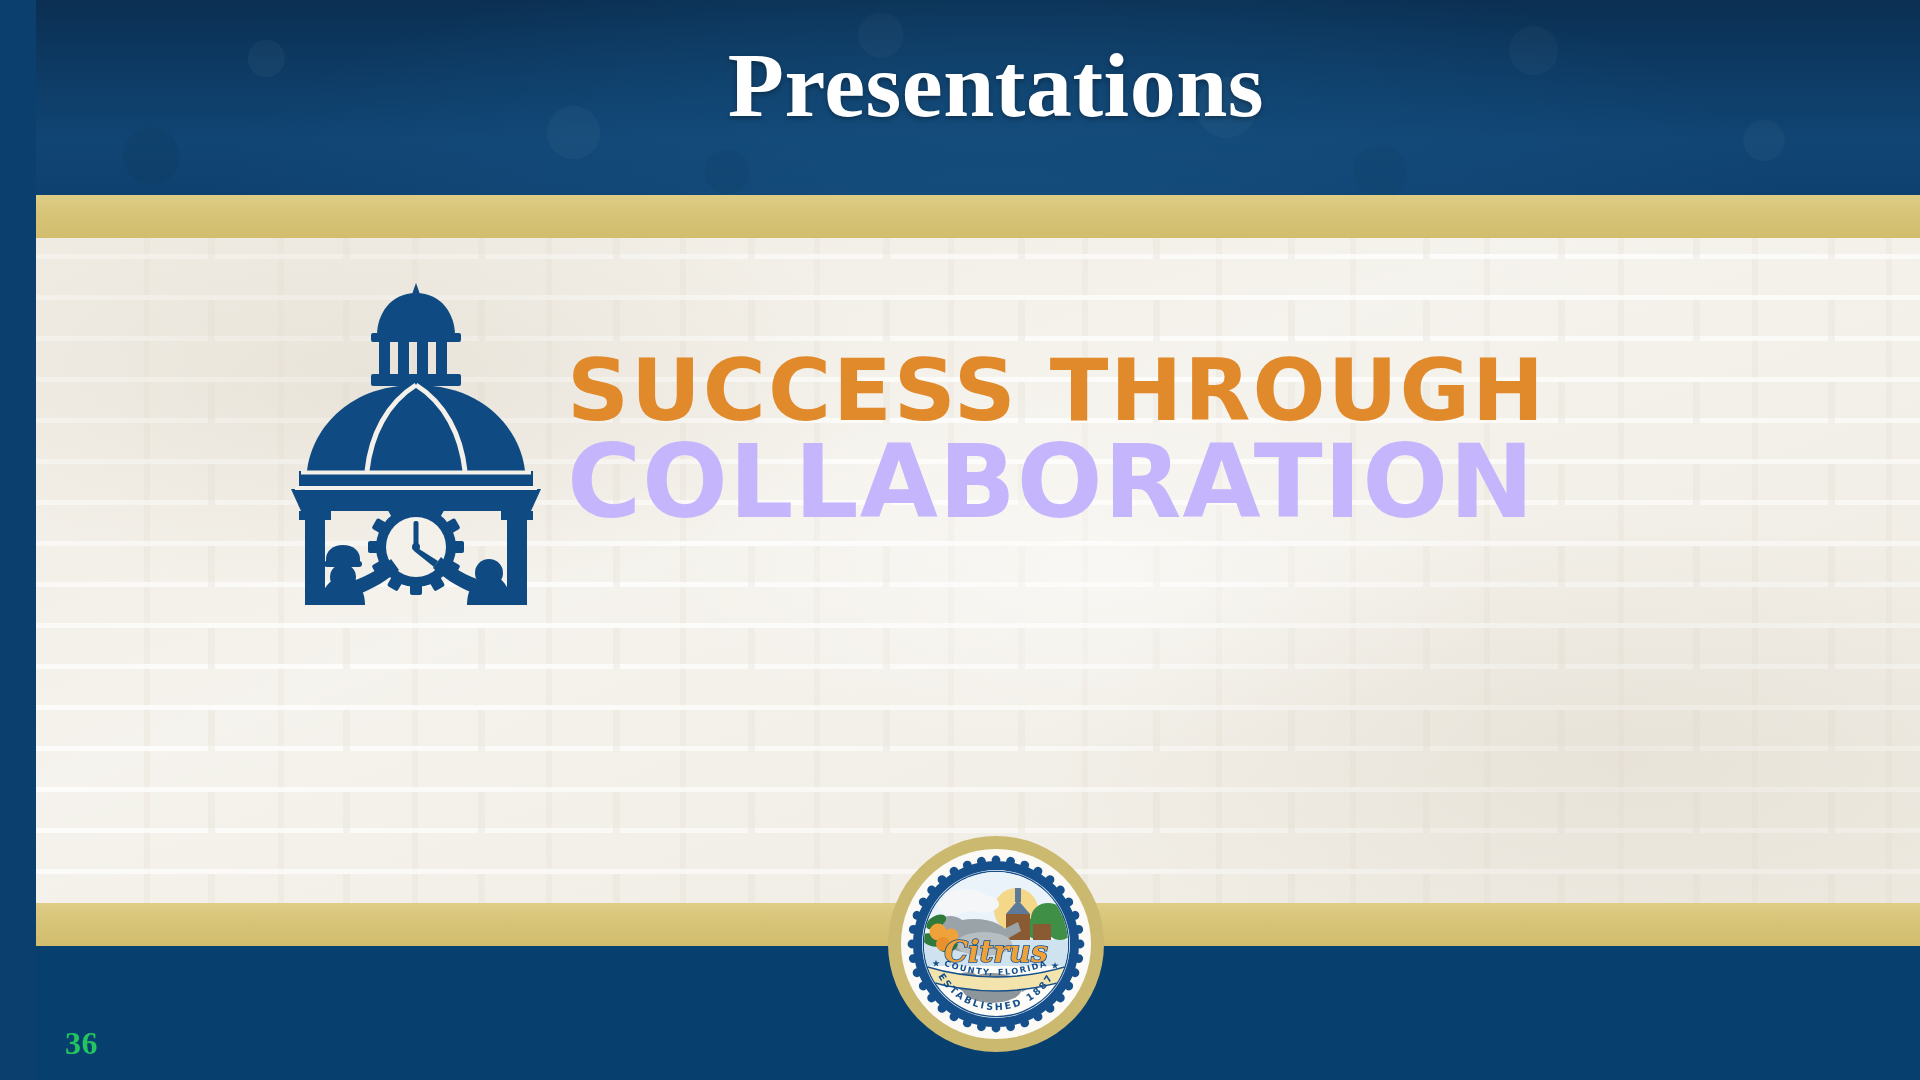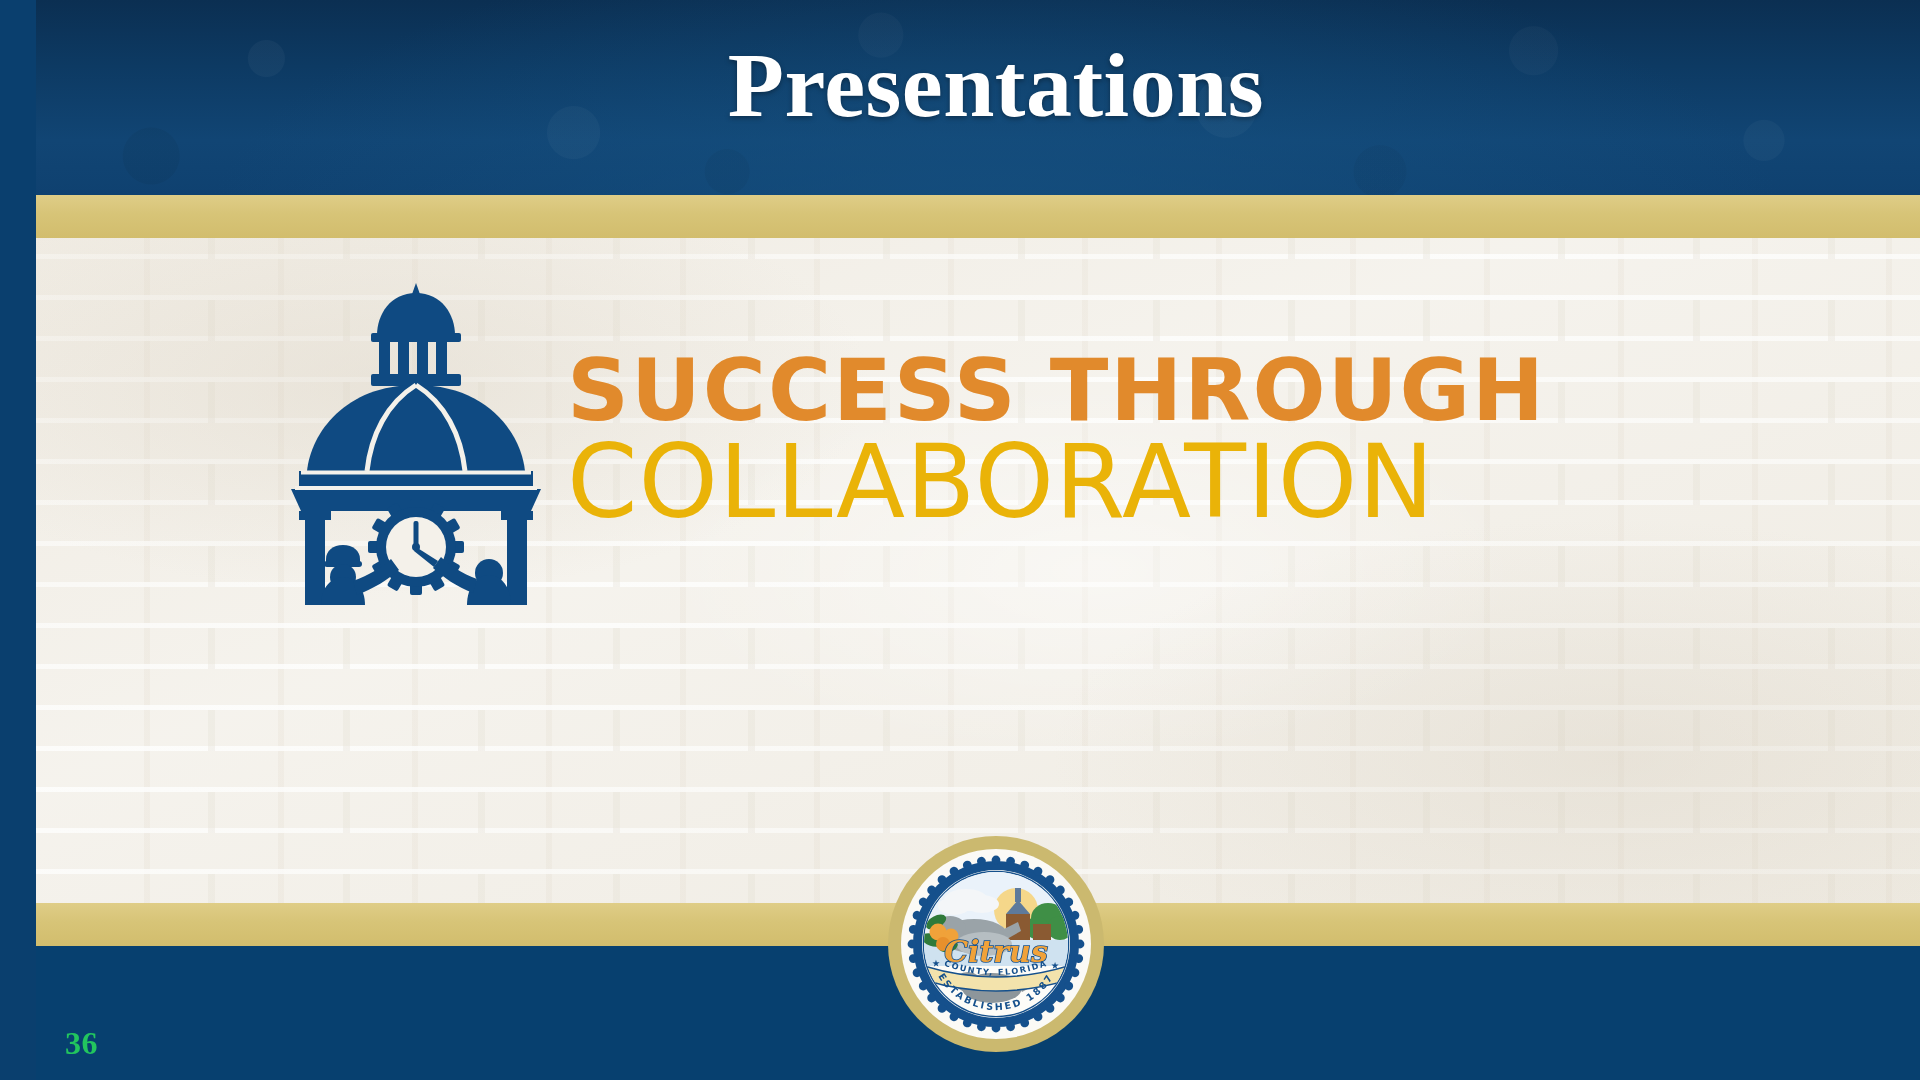--- a/index.html
+++ b/index.html
@@ -123,24 +123,24 @@
   .logo-line-1 {
     font-family:"DejaVu Sans", sans-serif;
     font-weight:700;
     font-size:86px;
     letter-spacing:2px;
     color:#e18a2c;
     white-space:nowrap;
   }
   .logo-line-2 {
     font-family:"DejaVu Sans", sans-serif;
-    font-weight:400;
+    font-weight:700;
     font-size:101px;
     letter-spacing:1px;
-    color:#eab308;
+    color:#c4b5fd;
     white-space:nowrap;
     margin-top:6px;
   }
 
   
   .footer {
     position:absolute; left:0; top:946px; width:1920px; height:134px;
     background:#07406f;
     z-index:4;
   }

